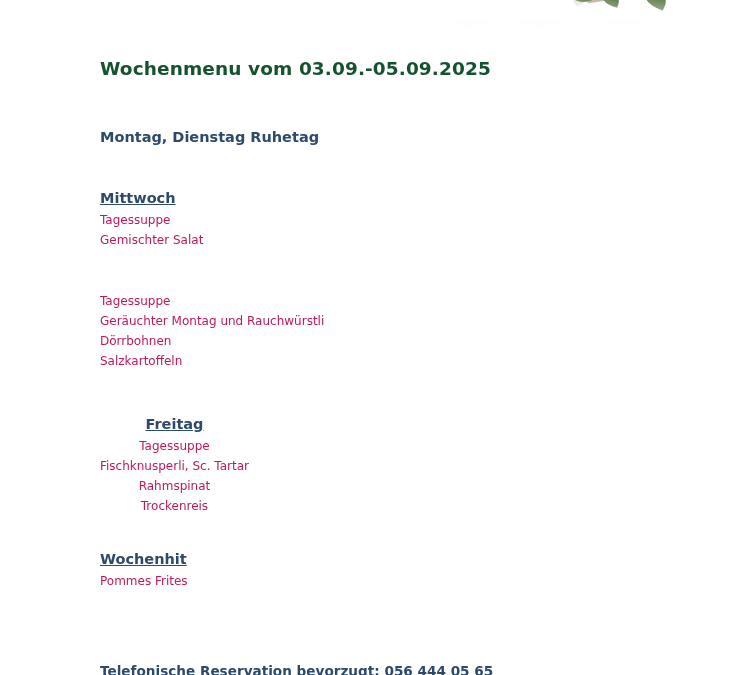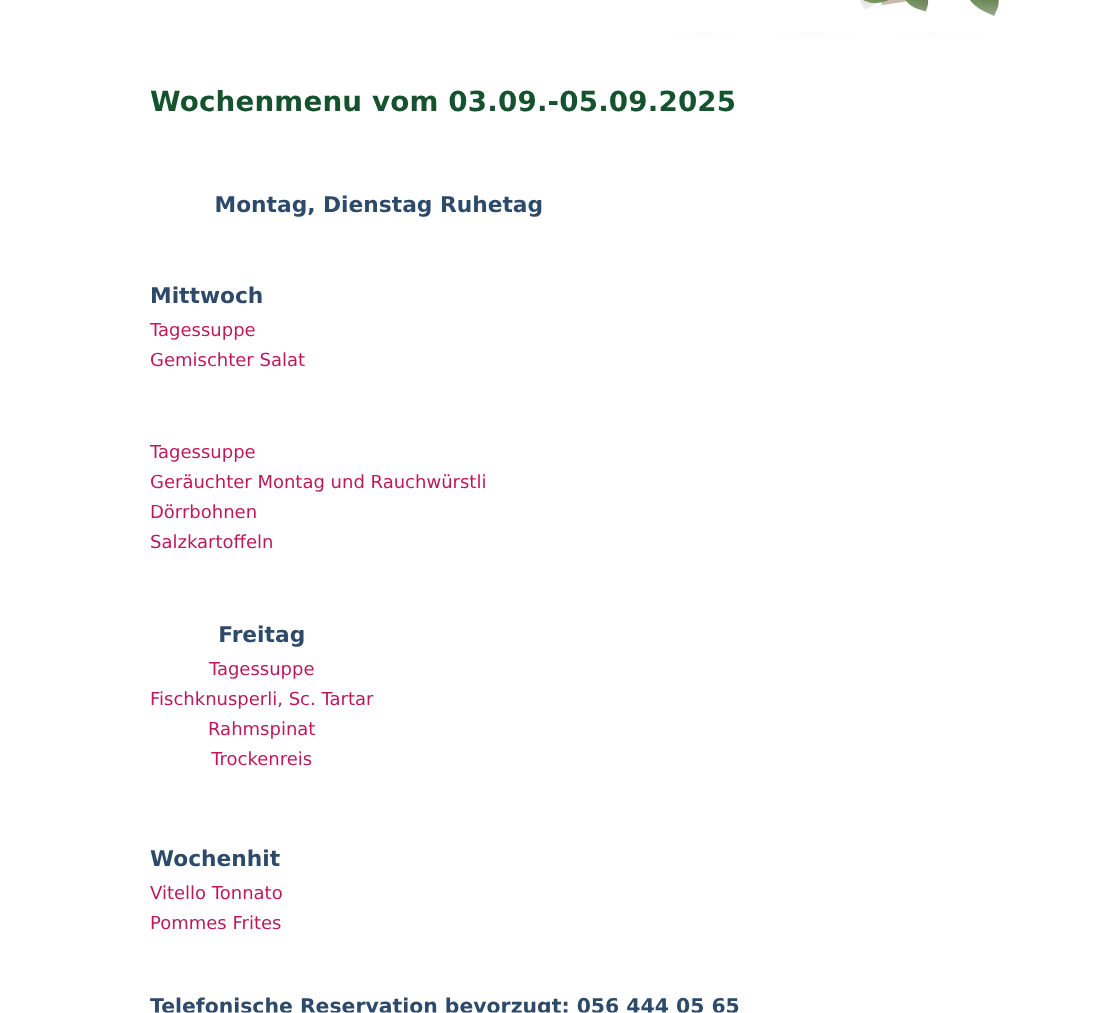--- a/index.html
+++ b/index.html
@@ -96,33 +96,33 @@
     white-space: nowrap;
   }
   .closed-note {
     color: #2d4a6b;
     font-size: 14.5px;
     font-weight: bold;
     position: absolute;
     top: 129px;
     left: 0;
     white-space: nowrap;
-    margin-left: 43px;
   }
   .day-block {
     position: absolute;
     left: 0;
   }
   .day-name {
     color: #2d4a6b;
     font-size: 14.5px;
     font-weight: bold;
     line-height: 21px;
     margin: 0 0 1px 0;
     white-space: nowrap;
+    text-decoration: underline;
   }
   .dish {
     color: #be185d;
     font-size: 12px;
     font-weight: normal;
     line-height: 20px;
     white-space: nowrap;
   }
   .reservation {
     color: #2d4a6b;
@@ -174,21 +174,20 @@
         <div class="dish">Dörrbohnen</div>
         <div class="dish">Salzkartoffeln</div>
       </div>
       <div class="day-block" style="top: 414px; text-align: center;">
         <div class="day-name">Freitag</div>
         <div class="dish">Tagessuppe</div>
         <div class="dish">Fischknusperli, Sc. Tartar</div>
         <div class="dish">Rahmspinat</div>
         <div class="dish">Trockenreis</div>
       </div>
-      <div class="day-block" style="top: 563px;">
+      <div class="day-block" style="top: 549px;">
         <div class="day-name">Wochenhit</div>
-        <div class="dish">Vitello Tonnato</div>
         <div class="dish">Pommes Frites</div>
       </div>
     </div>
 
   <div class="reservation">Telefonische Reservation bevorzugt: 056 444 05 65</div>
 </div>
 
 </body></html>

